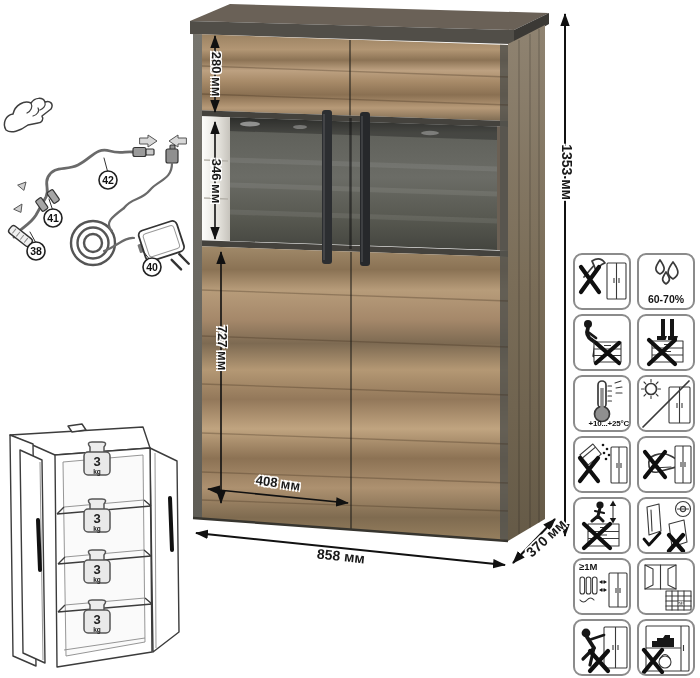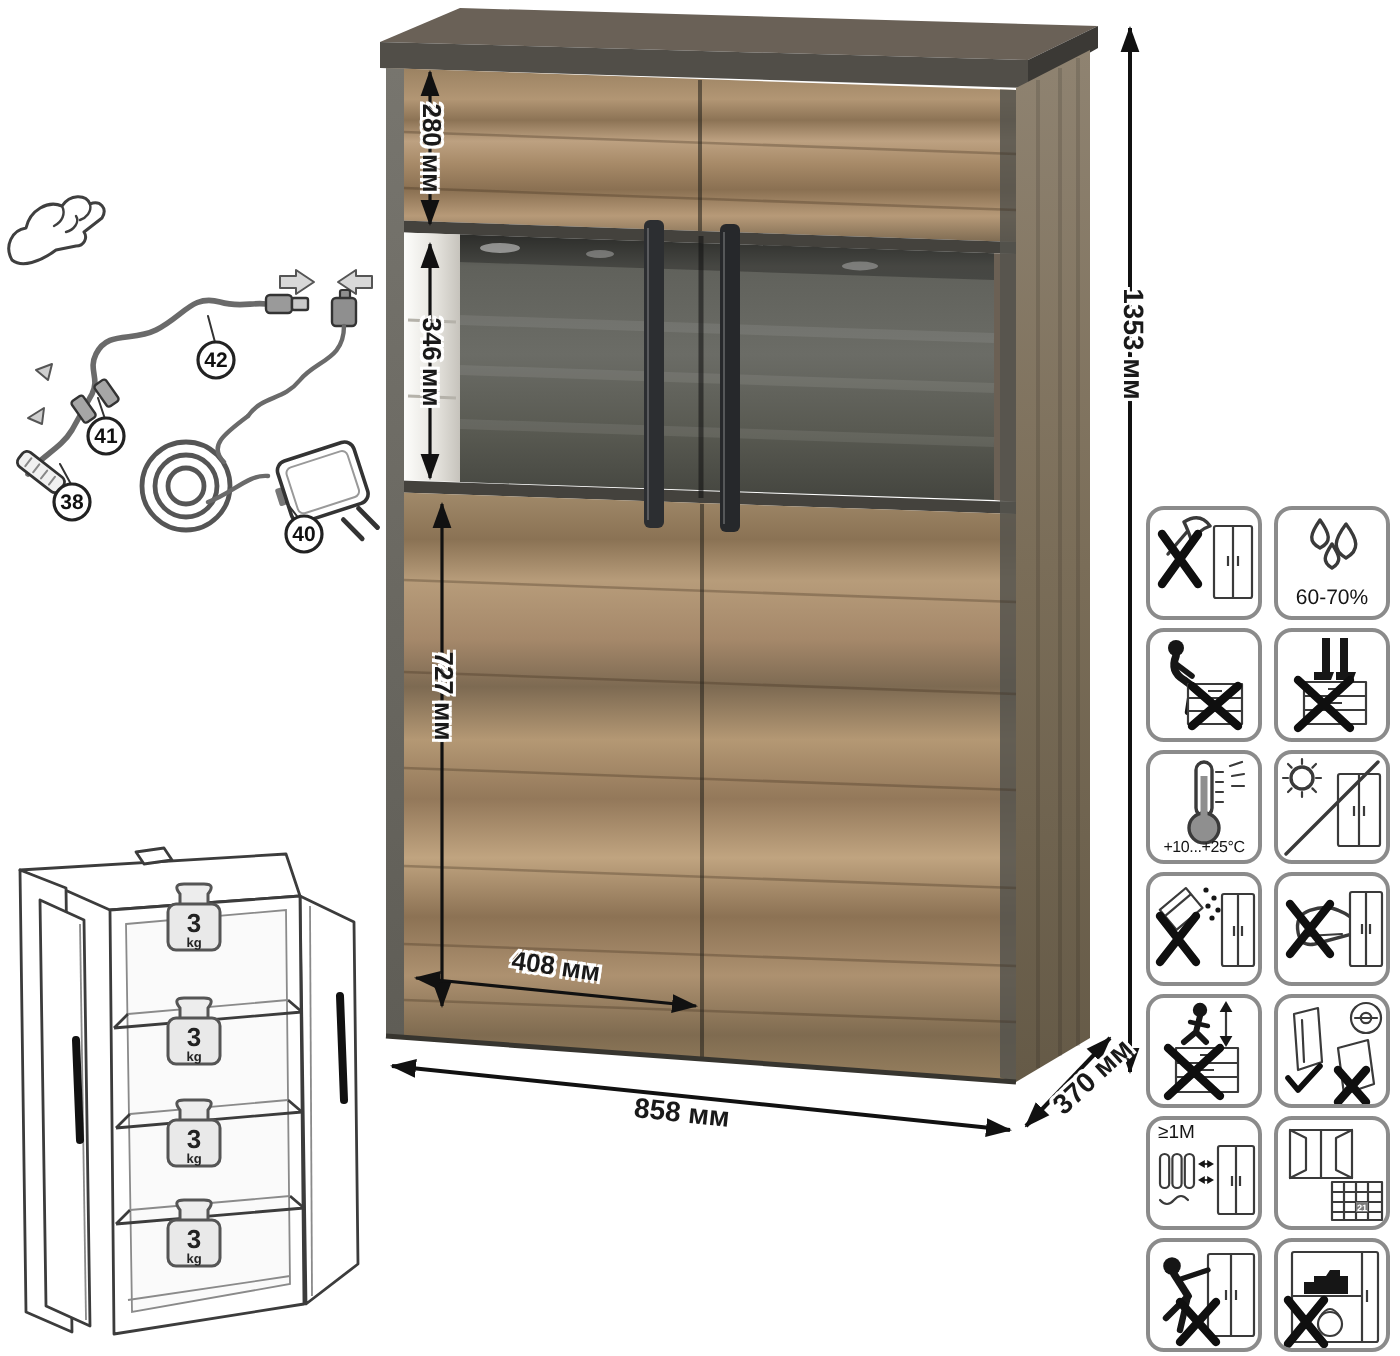--- a/index.html
+++ b/index.html
@@ -9,23 +9,23 @@
   .abs{position:absolute;}
   
   .dim{position:absolute;font-weight:bold;font-size:13px;color:#191919;white-space:nowrap;
        text-shadow:-1.5px -1.5px 0 #fff,1.5px -1.5px 0 #fff,-1.5px 1.5px 0 #fff,1.5px 1.5px 0 #fff,0 0 2px #fff;}
   
   #care-grid{position:absolute;left:573px;top:253px;display:grid;
              grid-template-columns:58px 58px;grid-auto-rows:57px;column-gap:6px;row-gap:4px;}
   .icon-cell{position:relative;box-sizing:border-box;border:2px solid #8b8b8b;border-radius:9px;
              background:#fff;overflow:hidden;}
   .icon-cell svg{position:absolute;left:0;top:0;}
-  .icl{position:absolute;left:0;width:100%;text-align:center;font-weight:normal;color:#151515;}
+  .icl{position:absolute;left:0;width:100%;text-align:center;font-weight:bold;color:#151515;}
   .icl-hum{bottom:3px;font-size:10.5px;}
-  .icl-temp{bottom:2px;font-size:8px;letter-spacing:-0.2px;}
+  .icl-temp{bottom:2px;font-size:8px;letter-spacing:-0.2px;text-align:right;}
   .icl-dist{top:1px;left:4px;width:auto;text-align:right;font-size:9.5px;}
   
   .s{stroke:#3a3a3a;fill:none;stroke-width:1.7;stroke-linecap:round;stroke-linejoin:round;}
   .sw{stroke:#3a3a3a;fill:#fff;stroke-width:1.7;stroke-linejoin:round;}
   .f{fill:#161616;stroke:none;}
   .x{stroke:#0f0f0f;stroke-width:4.2;stroke-linecap:round;fill:none;}
   .t{stroke-width:1.1;}
   .ln{stroke:#3c3c3c;stroke-width:1.4;stroke-linejoin:round;fill:#fff;}
   .lt{stroke:#8a8a8a;stroke-width:0.9;fill:none;}
 </style>

